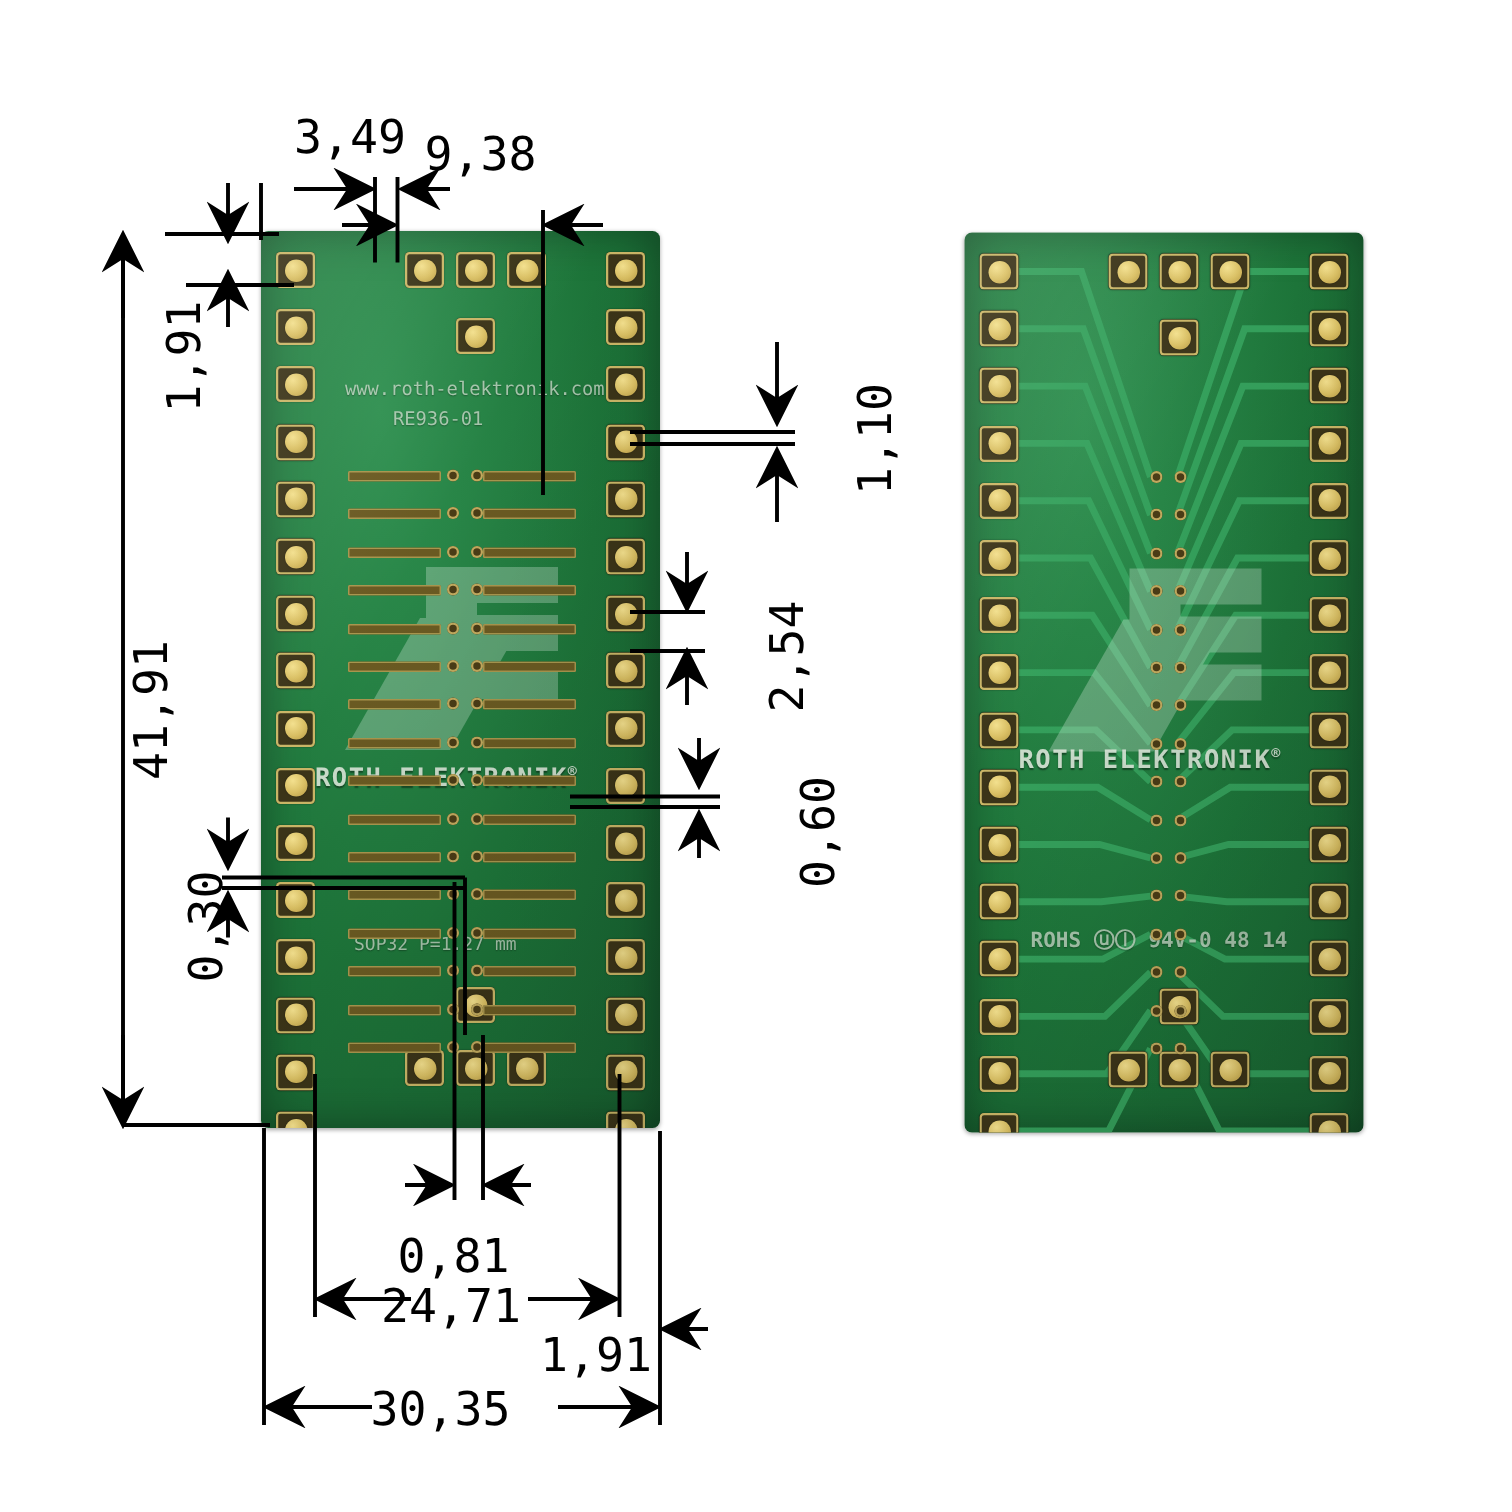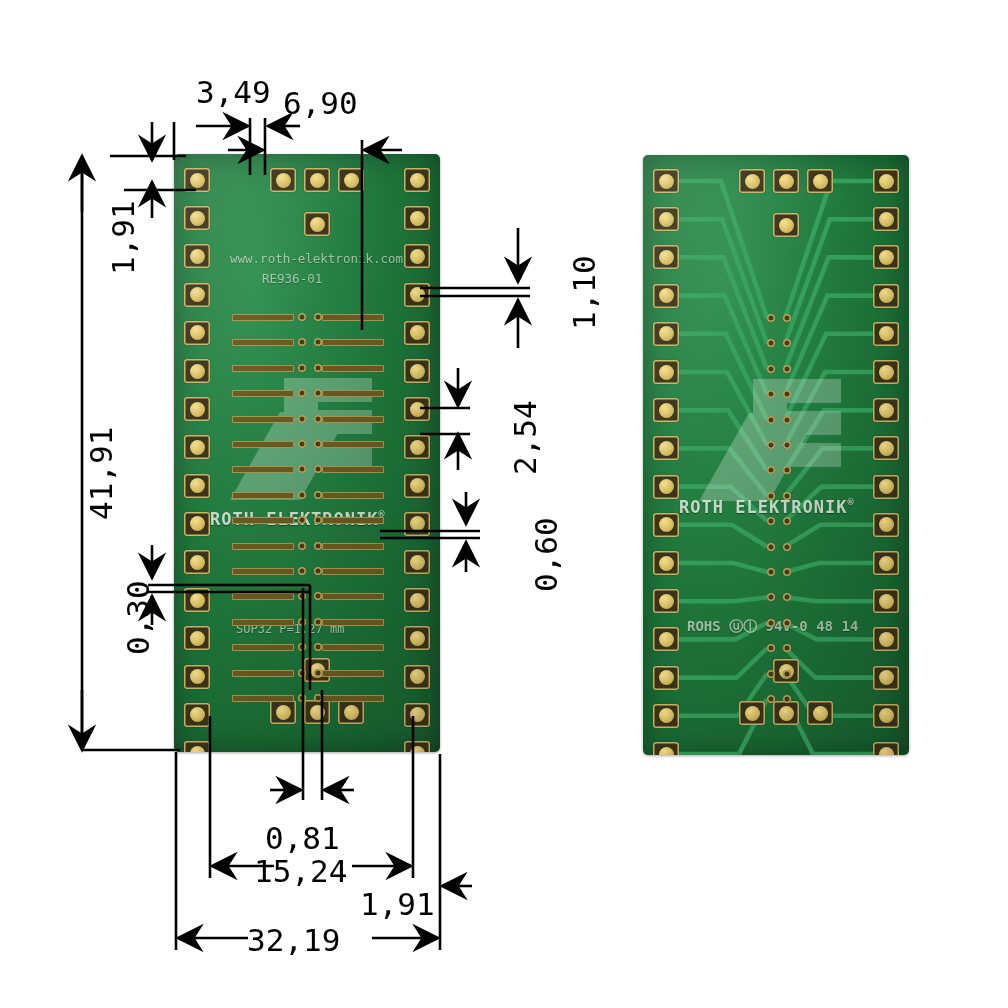--- a/index.html
+++ b/index.html
@@ -534,28 +534,28 @@
       <line x1="472" y1="886" x2="442" y2="886" marker-end="url(#ahL)"></line>
 
       <line x1="176" y1="752" x2="176" y2="950"></line>
       <line x1="440" y1="900" x2="440" y2="950"></line>
       <line x1="248" y1="938" x2="178" y2="938" marker-end="url(#ahL)"></line>
       <line x1="372" y1="938" x2="438" y2="938" marker-end="url(#ahL)"></line>
     </g>
   </svg>
 
   <div class="dimtxt" style="left:196px;top:74px;font-size:31px;">3,49</div>
-  <div class="dimtxt" style="left:283px;top:85px;font-size:31px;">6,90</div>
+  <div class="dimtxt" style="left:283px;top:85px;font-size:31px;">9,38</div>
 
   <div class="dimtxt rot90" style="left:105px;top:275px;font-size:31px;">1,91</div>
   <div class="dimtxt rot90" style="left:83px;top:520px;font-size:31px;">41,91</div>
   <div class="dimtxt rot90" style="left:120px;top:655px;font-size:31px;">0,30</div>
 
   <div class="dimtxt rot90" style="left:566px;top:330px;font-size:31px;">1,10</div>
   <div class="dimtxt rot90" style="left:507px;top:475px;font-size:31px;">2,54</div>
   <div class="dimtxt rot90" style="left:528px;top:592px;font-size:31px;">0,60</div>
 
   <div class="dimtxt" style="left:265px;top:820px;font-size:31px;">0,81</div>
-  <div class="dimtxt" style="left:254px;top:853px;font-size:31px;">15,24</div>
+  <div class="dimtxt" style="left:254px;top:853px;font-size:31px;">24,71</div>
   <div class="dimtxt" style="left:360px;top:886px;font-size:31px;">1,91</div>
-  <div class="dimtxt" style="left:247px;top:922px;font-size:31px;">32,19</div>
+  <div class="dimtxt" style="left:247px;top:922px;font-size:31px;">30,35</div>
 
 </div>
 
 </body></html>

